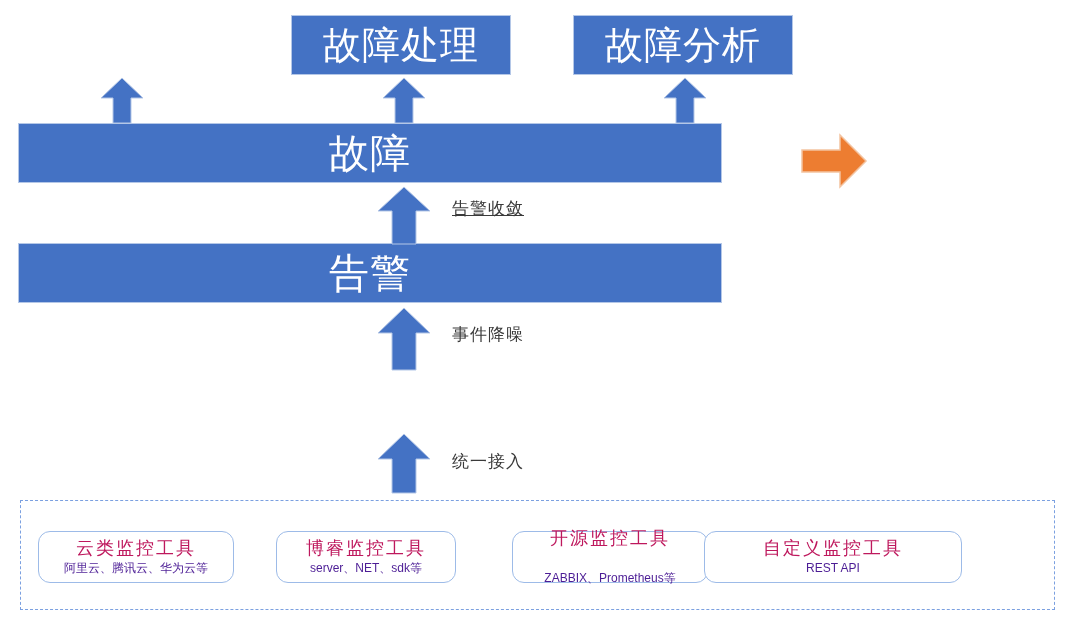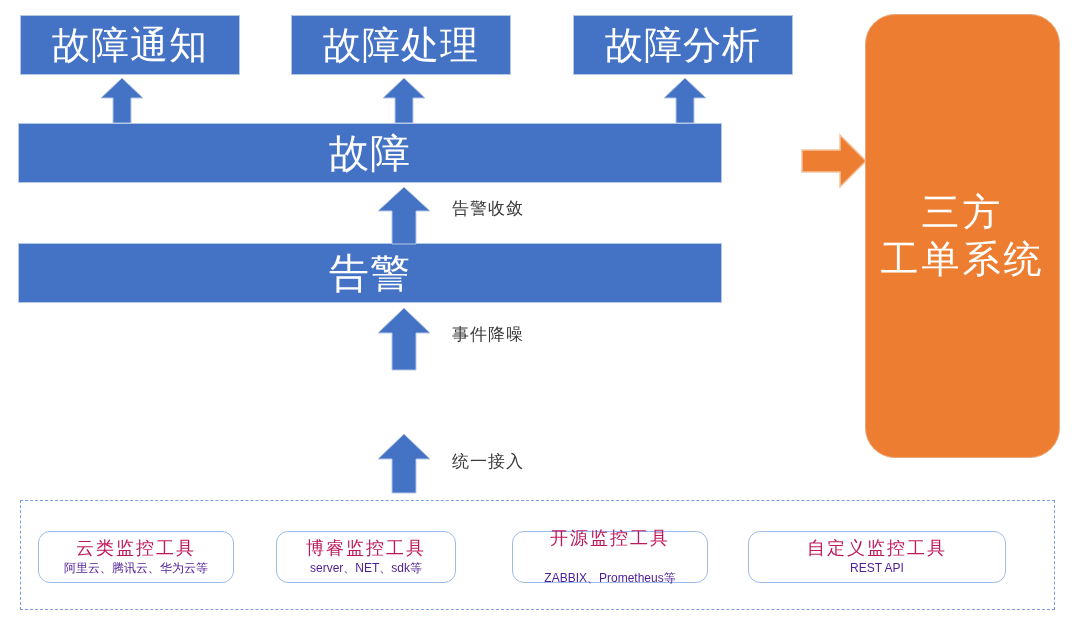--- a/index.html
+++ b/index.html
@@ -95,23 +95,20 @@
     font-family:"Liberation Sans","DejaVu Sans",sans-serif;
     font-size:12px;font-weight:normal;color:#4c1d95;
     letter-spacing:0px;line-height:1.2;margin-top:2px;
   }
 </style>
 </head>
 <body>
 
 <div id="stage">
 
-  <div class="blue-box top-box" id="top-box-0" style="left: 20px; top: 15px;">
-    <span>故障通知</span>
-  </div>
   <div class="blue-box top-box" id="top-box-1" style="left: 291px; top: 15px;">
     <span>故障处理</span>
   </div>
   <div class="blue-box top-box" id="top-box-2" style="left: 573px; top: 15px;">
     <span>故障分析</span>
   </div>
 
   <div class="up-arrow" id="up-arrow-top-0" style="left: 100px; top: 76px;">
     <svg width="44" height="48" viewBox="0 0 44 48">
       <polygon points="22,2 43,22 31,22 31,47 13,47 13,22 1,22" fill="#4472c4" stroke="#b4c7e7" stroke-width="1"></polygon>
@@ -144,47 +141,43 @@
     <svg width="56" height="65" viewBox="0 0 56 65">
       <polygon points="28,2 54,27 40,27 40,64 16,64 16,27 2,27" fill="#4472c4" stroke="#b4c7e7" stroke-width="1"></polygon>
     </svg>
   </div>
   <div class="up-arrow" id="up-arrow-flow-2" style="left: 376px; top: 432px;">
     <svg width="56" height="62" viewBox="0 0 56 62">
       <polygon points="28,2 54,27 40,27 40,61 16,61 16,27 2,27" fill="#4472c4" stroke="#b4c7e7" stroke-width="1"></polygon>
     </svg>
   </div>
 
-  <div class="flow-label" id="flow-label-0" style="left: 452px; top: 197px;">告警收敛</div>
+  <div class="flow-label" id="flow-label-0" style="left: 452px; top: 197px; text-decoration: underline;">告警收敛</div>
   <div class="flow-label" id="flow-label-1" style="left: 452px; top: 323px;">事件降噪</div>
   <div class="flow-label" id="flow-label-2" style="left: 452px; top: 450px;">统一接入</div>
 
   <div id="orange-arrow">
     <svg width="68" height="56" viewBox="0 0 68 56">
       <polygon points="2,17 40,17 40,2 66,28 40,54 40,39 2,39" fill="#ed7d31" stroke="#f3c3a0" stroke-width="1.5"></polygon>
     </svg>
   </div>
 
-  <div id="ticket-system">
-    <span class="tline">三方</span>
-    <span class="tline">工单系统</span>
-  </div>
 
   <div id="source-container"></div>
 
   <div class="source-box" id="source-box-0" style="left: 38px; width: 196px;">
     <span class="source-title">云类监控工具</span>
     <span class="source-sub">阿里云、腾讯云、华为云等</span>
   </div>
   <div class="source-box" id="source-box-1" style="left: 276px; width: 180px;">
     <span class="source-title">博睿监控工具</span>
     <span class="source-sub">server、NET、sdk等</span>
   </div>
   <div class="source-box" id="source-box-2" style="left: 512px; width: 196px; gap: 20px;">
     <span class="source-title">开源监控工具</span>
     <span class="source-sub">ZABBIX、Prometheus等</span>
   </div>
-  <div class="source-box" id="source-box-3" style="left: 748px; width: 258px;">
+  <div class="source-box" id="source-box-3" style="left: 704px; width: 258px;">
     <span class="source-title">自定义监控工具</span>
     <span class="source-sub">REST API</span>
   </div>
 
 </div>
 
 </body></html>

